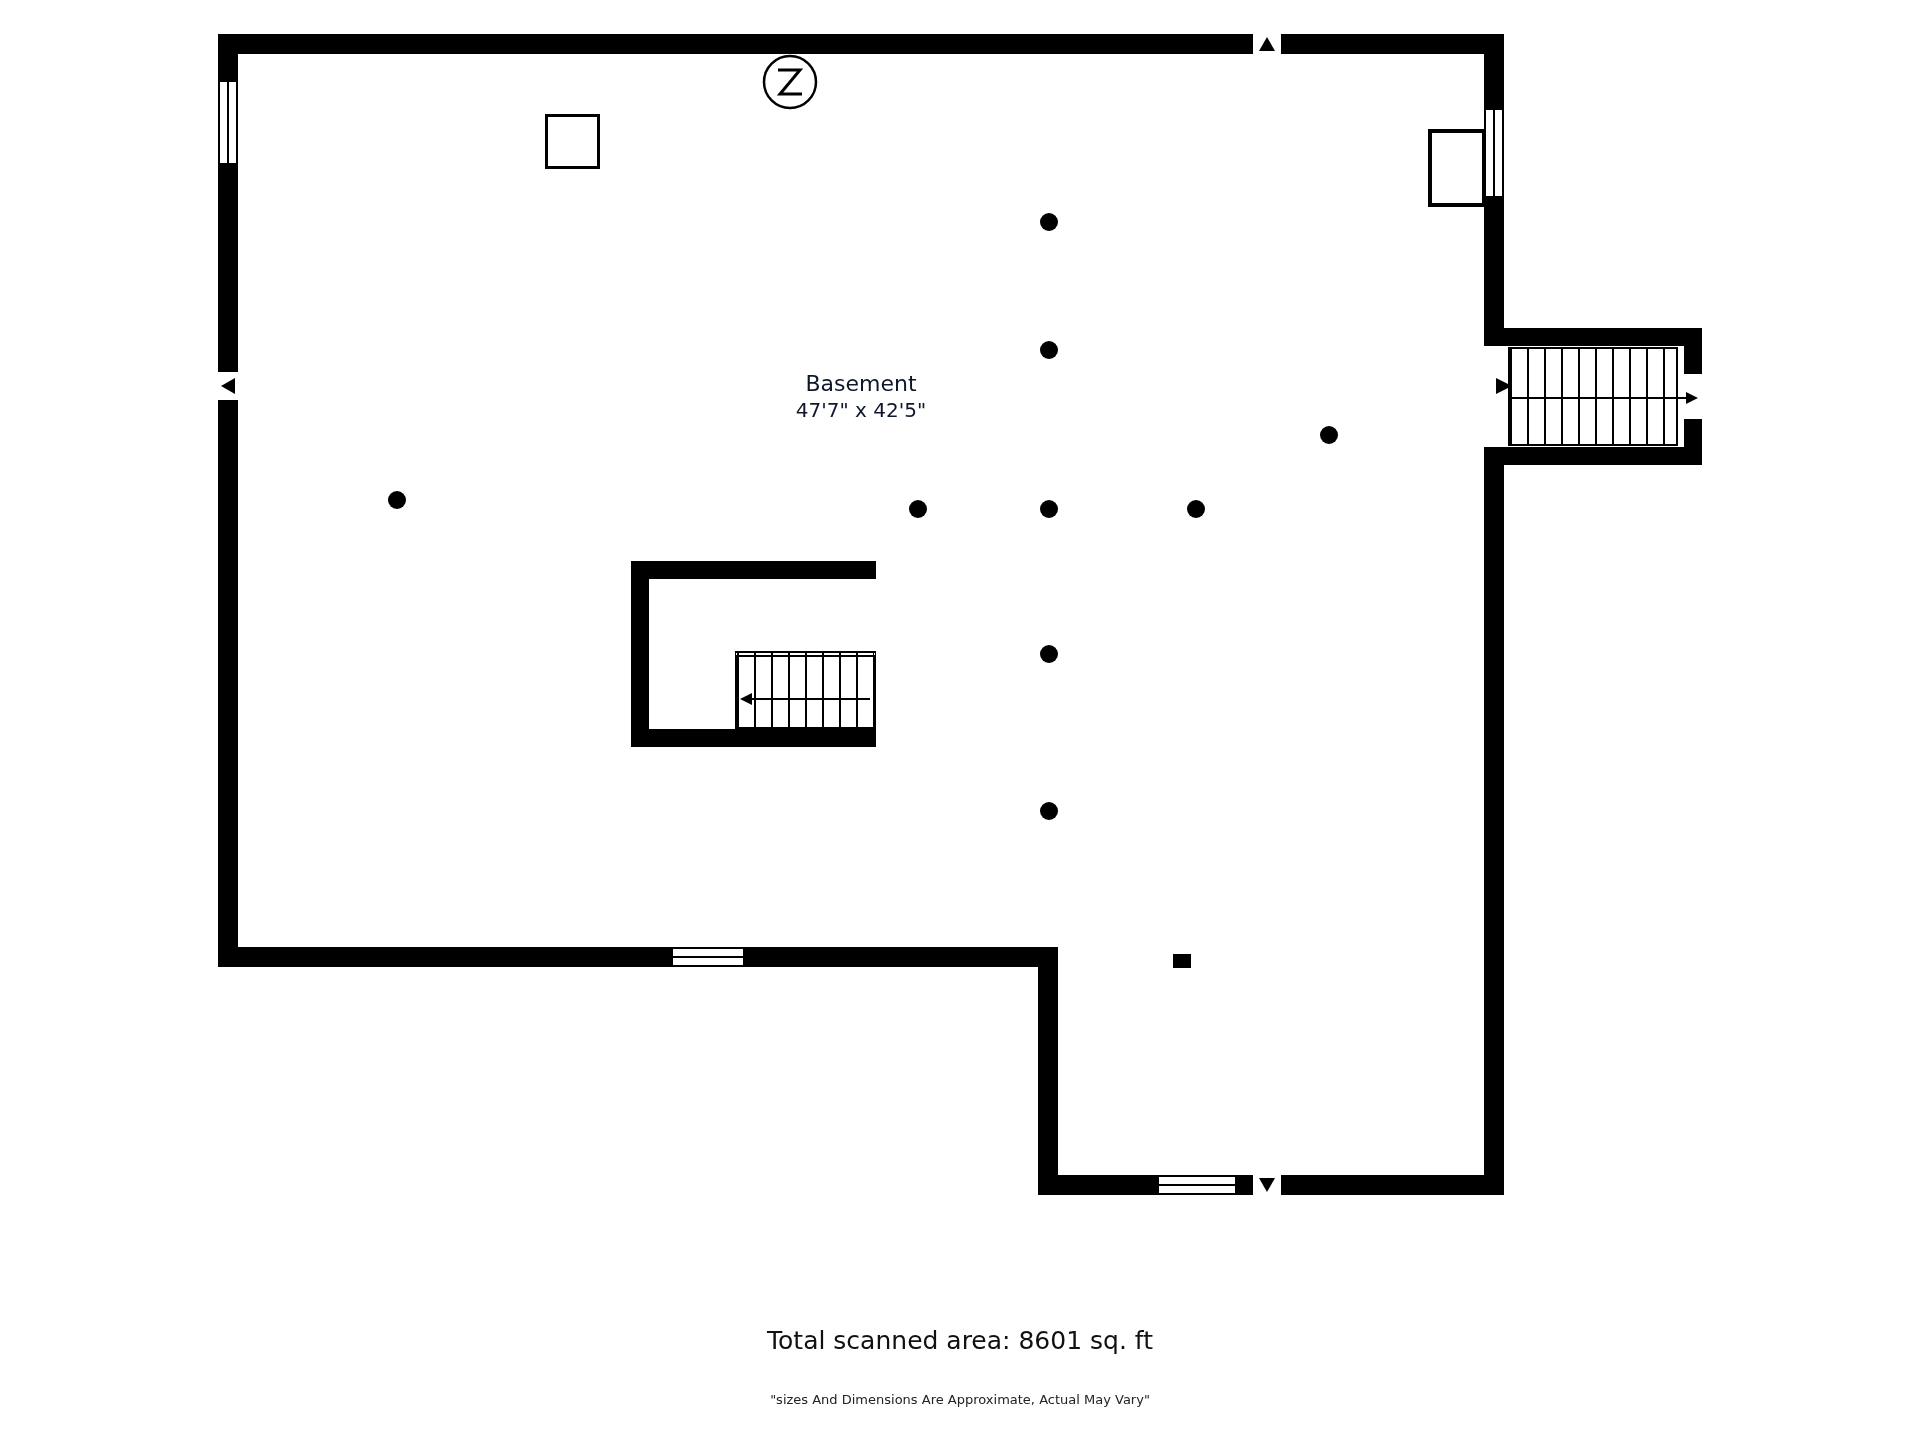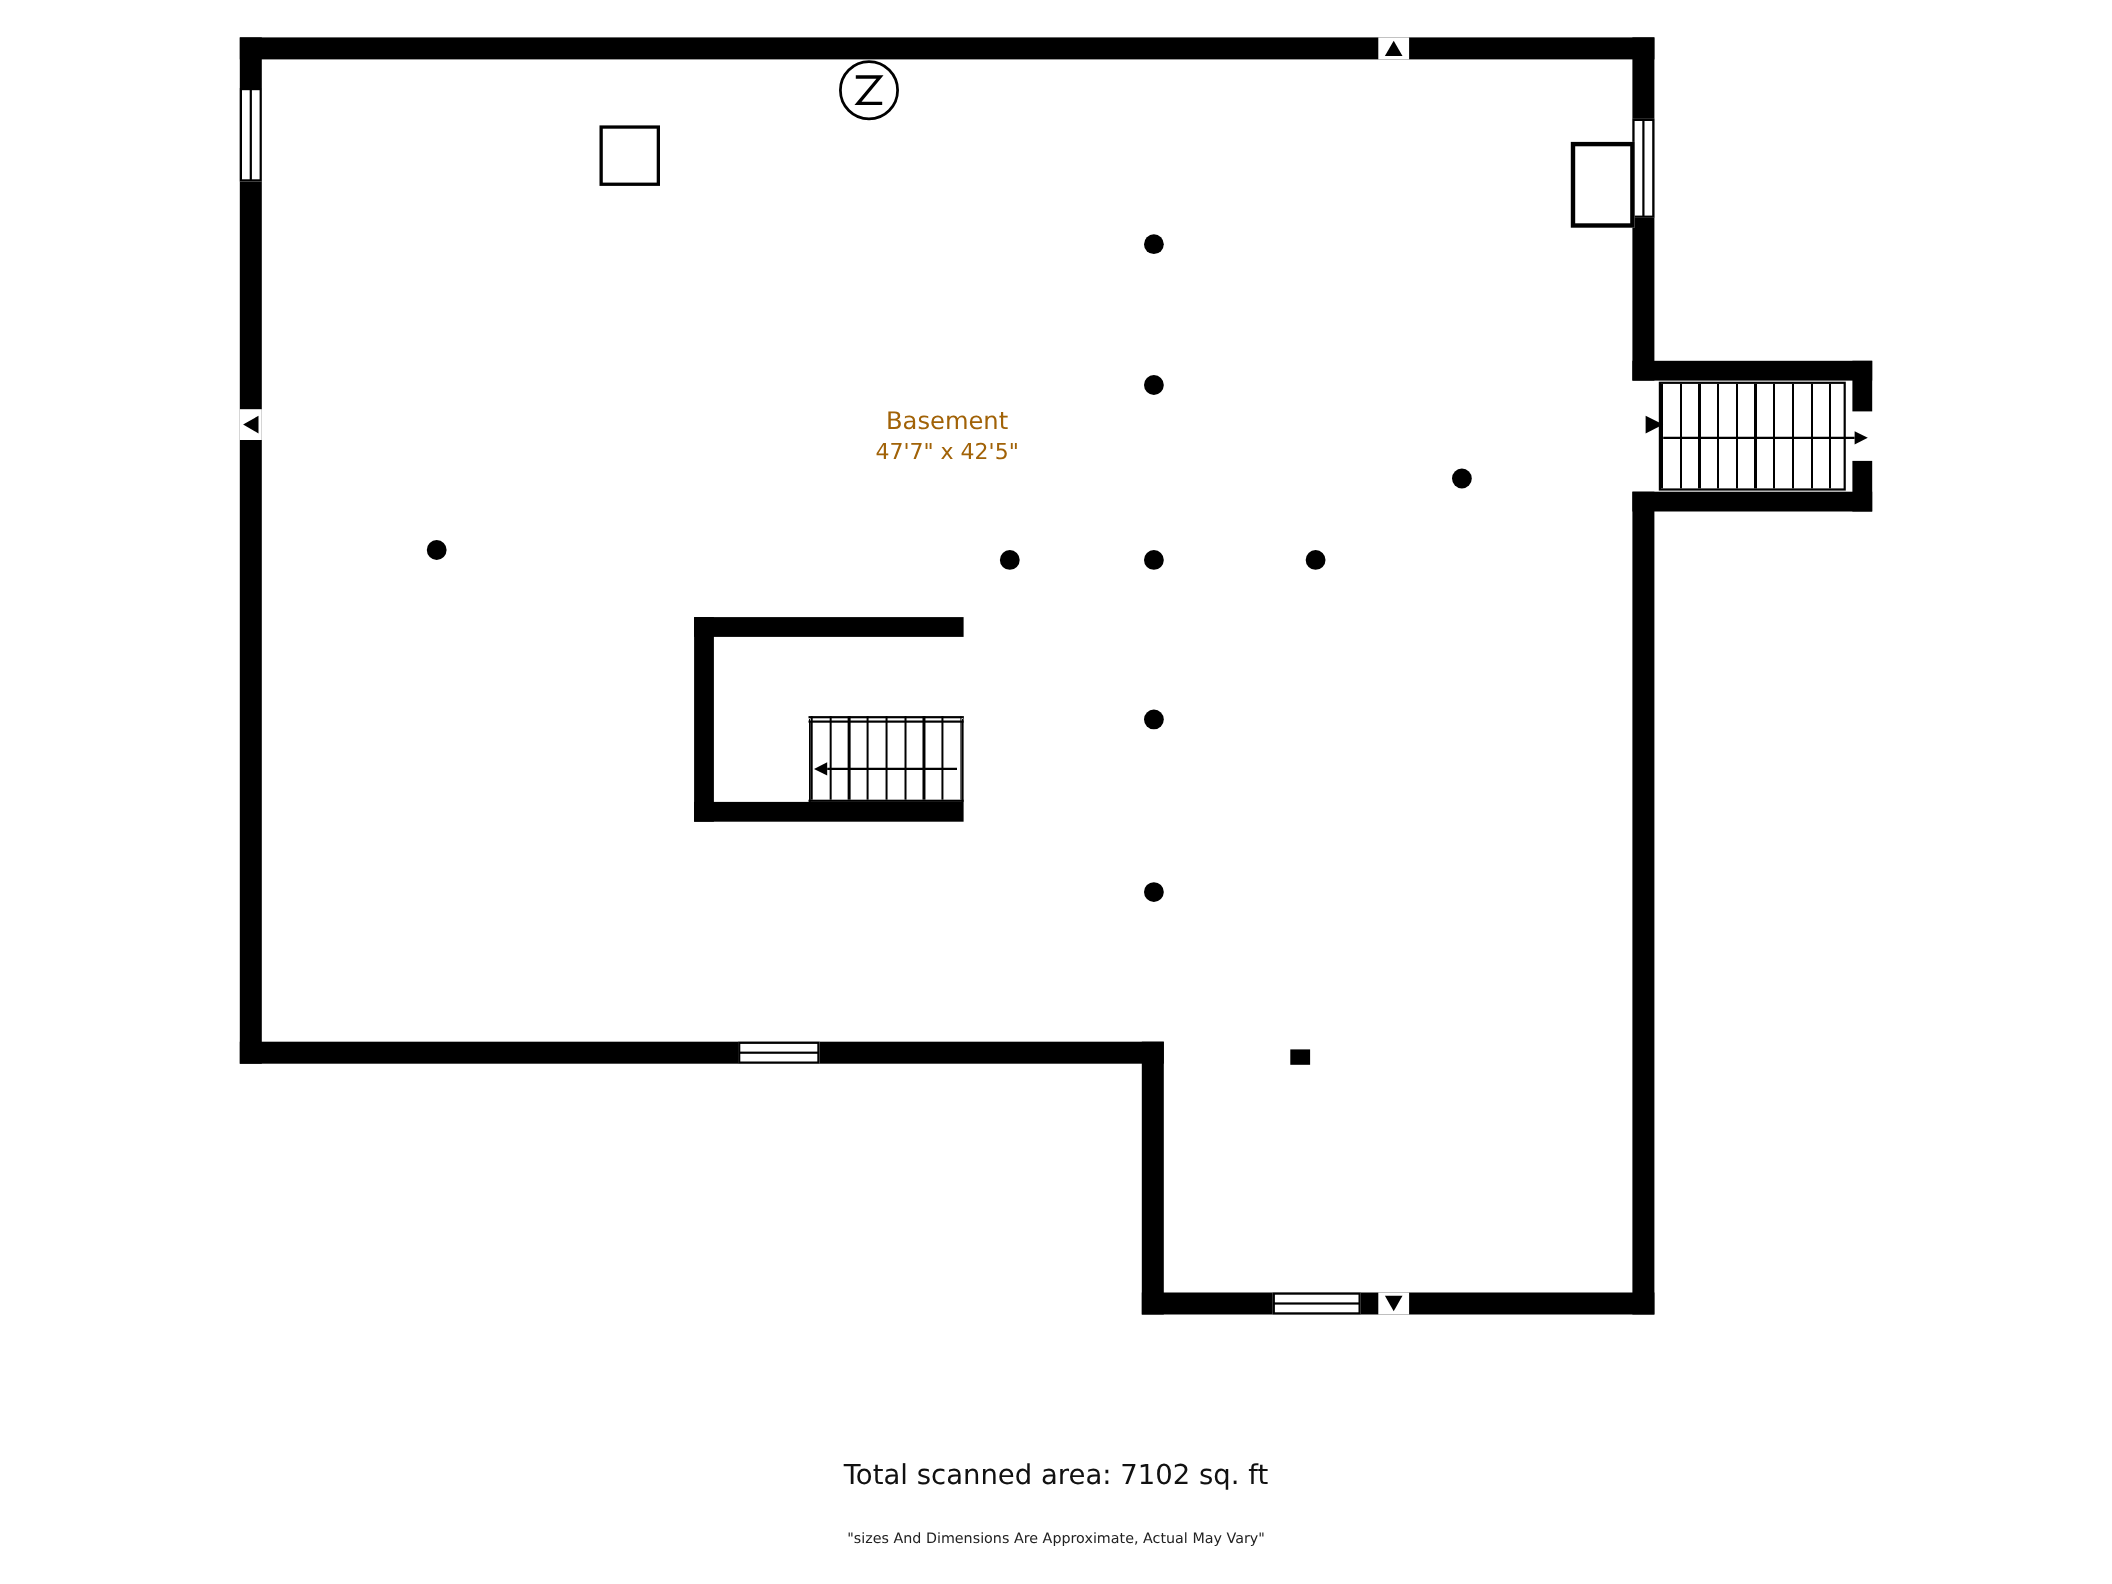--- a/index.html
+++ b/index.html
@@ -24,21 +24,21 @@
   }
   .opening { position: absolute; background: #ffffff; }
   .fixture { position: absolute; background: #ffffff; border: 3px solid #000; }
   .treads {
     position: absolute; background-color: #ffffff; border: 2px solid #000;
     background-image: repeating-linear-gradient(90deg, #000 0 2px, transparent 2px 17px);
   }
   .treads.landing-top { border-top: 6px double #000; }
   .dot { position: absolute; width: 18px; height: 18px; border-radius: 50%; background: #000; }
   .marker-square { position: absolute; background: #000; }
-  .room-label { position: absolute; left: 611px; top: 370px; width: 500px; text-align: center; color: #a16207; }
+  .room-label { position: absolute; left: 611px; top: 370px; width: 500px; text-align: center; color: #0f172a; }
   .room-name { font-size: 22px; line-height: 27px; }
   .room-dims { font-size: 20px; line-height: 26px; }
   .footer-total { position: absolute; left: 0; top: 1326px; width: 100%; text-align: center; font-size: 25px; font-weight: 500; color: #111; }
   .footer-disclaimer { position: absolute; left: 0; top: 1392px; width: 100%; text-align: center; font-size: 13px; color: #222; }
   svg.overlay { position: absolute; left: 0; top: 0; }
 </style>
 </head>
 <body>
 
 <div class="plan">
@@ -110,14 +110,14 @@
       <polygon points="752,693 752,705 740,699" fill="#000000"></polygon>
     </g>
 
     <polygon points="1267,37 1259,51 1275,51" fill="#000000"></polygon>
     <polygon points="221,386 235,378 235,394" fill="#000000"></polygon>
     <polygon points="1267,1192 1259,1178 1275,1178" fill="#000000"></polygon>
   </svg>
 
 </div>
 
-<div class="footer-total">Total scanned area: 7102 sq. ft</div>
+<div class="footer-total">Total scanned area: 8601 sq. ft</div>
 <div class="footer-disclaimer">"sizes And Dimensions Are Approximate, Actual May Vary"</div>
 
 </body></html>

